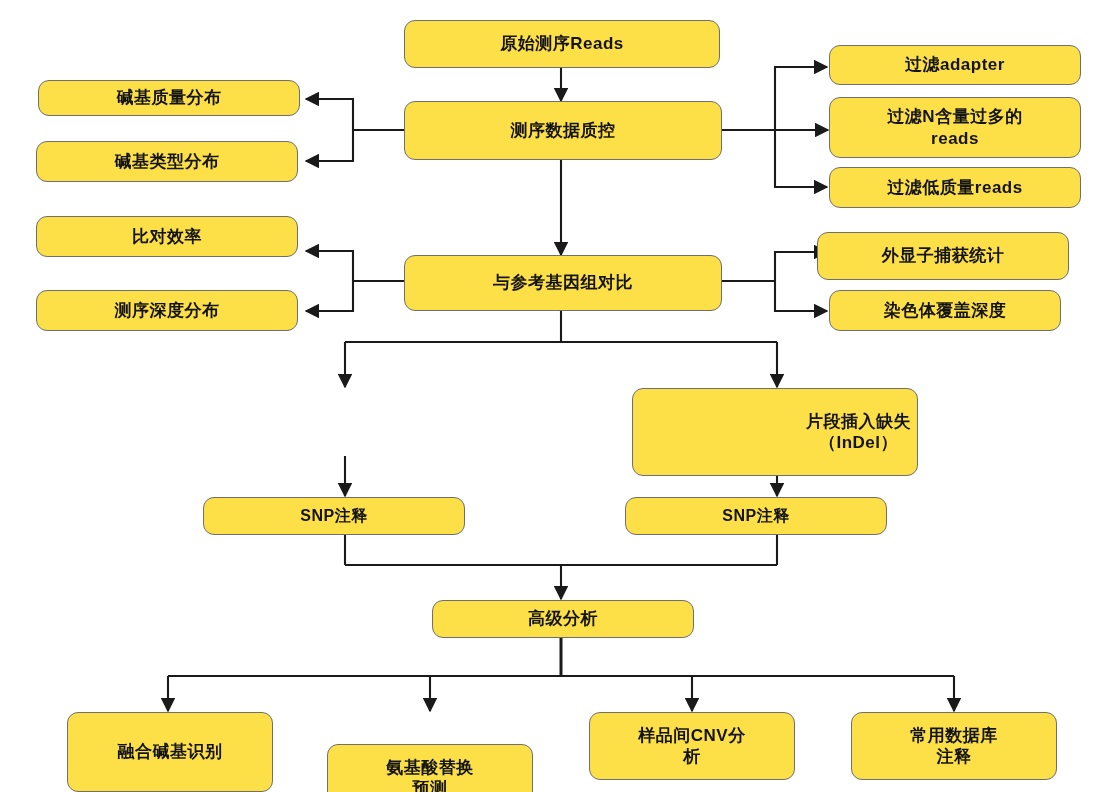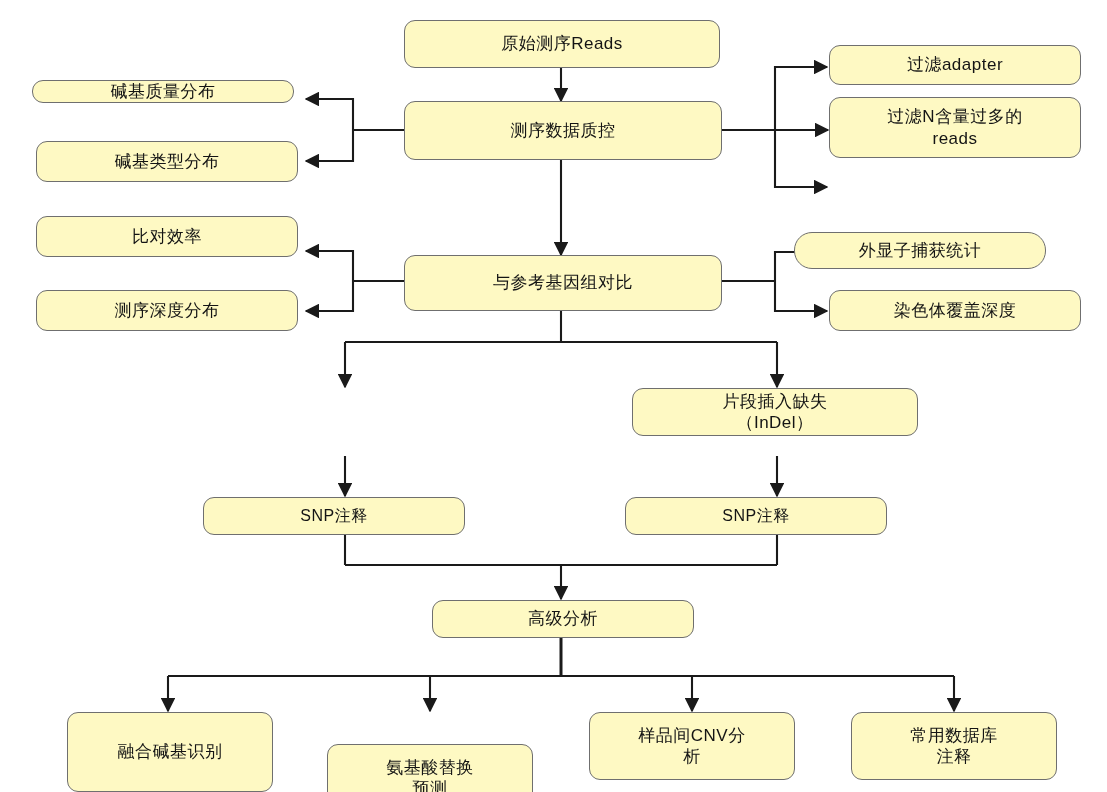--- a/index.html
+++ b/index.html
@@ -21,27 +21,27 @@
     top: 0;
     width: 1107px;
     height: 792px;
     pointer-events: none;
   }
   .node {
     position: absolute;
     box-sizing: border-box;
     border: 1.6px solid #6f6f6f;
     border-radius: 11px;
-    background: #fef9c3;
+    background: #fde047;
     display: flex;
     align-items: center;
     justify-content: center;
     text-align: center;
     color: #141414;
-    font-weight: 400;
+    font-weight: 700;
     letter-spacing: 0.5px;
     line-height: 1.26;
     padding: 2px 6px;
     z-index: 2;
   }
   .node .label {
     display: block;
     white-space: pre-line;
   }
   .fs17 { font-size: 17px; }
@@ -105,60 +105,63 @@
   </svg>
 
   <div class="node fs17" style="left:404px; top:20px; width:316px; height:48px;">
     <span class="label">原始测序Reads</span>
   </div>
 
   <div class="node fs17" style="left:404px; top:101px; width:318px; height:59px;">
     <span class="label">测序数据质控</span>
   </div>
 
-  <div class="node fs17" style="left:32px; top:80px; width:262px; height:23px;">
+  <div class="node fs17" style="left:38px; top:80px; width:262px; height:36px;">
     <span class="label">碱基质量分布</span>
   </div>
 
   <div class="node fs17" style="left:36px; top:141px; width:262px; height:41px;">
     <span class="label">碱基类型分布</span>
   </div>
 
   <div class="node fs17" style="left:829px; top:45px; width:252px; height:40px;">
     <span class="label">过滤adapter</span>
   </div>
 
   <div class="node fs17" style="left:829px; top:97px; width:252px; height:61px;">
     <span class="label">过滤N含量过多的
 reads</span>
   </div>
 
+  <div class="node fs17" style="left:829px; top:167px; width:252px; height:41px;">
+    <span class="label">过滤低质量reads</span>
+  </div>
 
   <div class="node fs17" style="left:404px; top:255px; width:318px; height:56px;">
     <span class="label">与参考基因组对比</span>
   </div>
 
   <div class="node fs17" style="left:36px; top:216px; width:262px; height:41px;">
     <span class="label">比对效率</span>
   </div>
 
   <div class="node fs17" style="left:36px; top:290px; width:262px; height:41px;">
     <span class="label">测序深度分布</span>
   </div>
 
-  <div class="node fs17" style="left:794px; top:232px; width:252px; height:37px;border-radius:18px;">
+  <div class="node fs17" style="left:817px; top:232px; width:252px; height:48px;">
     <span class="label">外显子捕获统计</span>
   </div>
 
-  <div class="node fs17" style="left:829px; top:290px; width:252px; height:41px;">
+  <div class="node fs17" style="left:829px; top:290px; width:232px; height:41px;">
     <span class="label">染色体覆盖深度</span>
   </div>
 
 
-  <div class="node fs17" style="left:632px; top:388px; width:286px; height:48px;">
+  <div class="node fs17" style="left:632px; top:388px; width:286px; height:88px;justify-content:flex-end;">
     <span class="label">片段插入缺失
 （InDel）</span>
   </div>
 
   <div class="node fs16" style="left:203px; top:497px; width:262px; height:38px;">
     <span class="label">SNP注释</span>
   </div>
 
   <div class="node fs16" style="left:625px; top:497px; width:262px; height:38px;">
     <span class="label">SNP注释</span>

